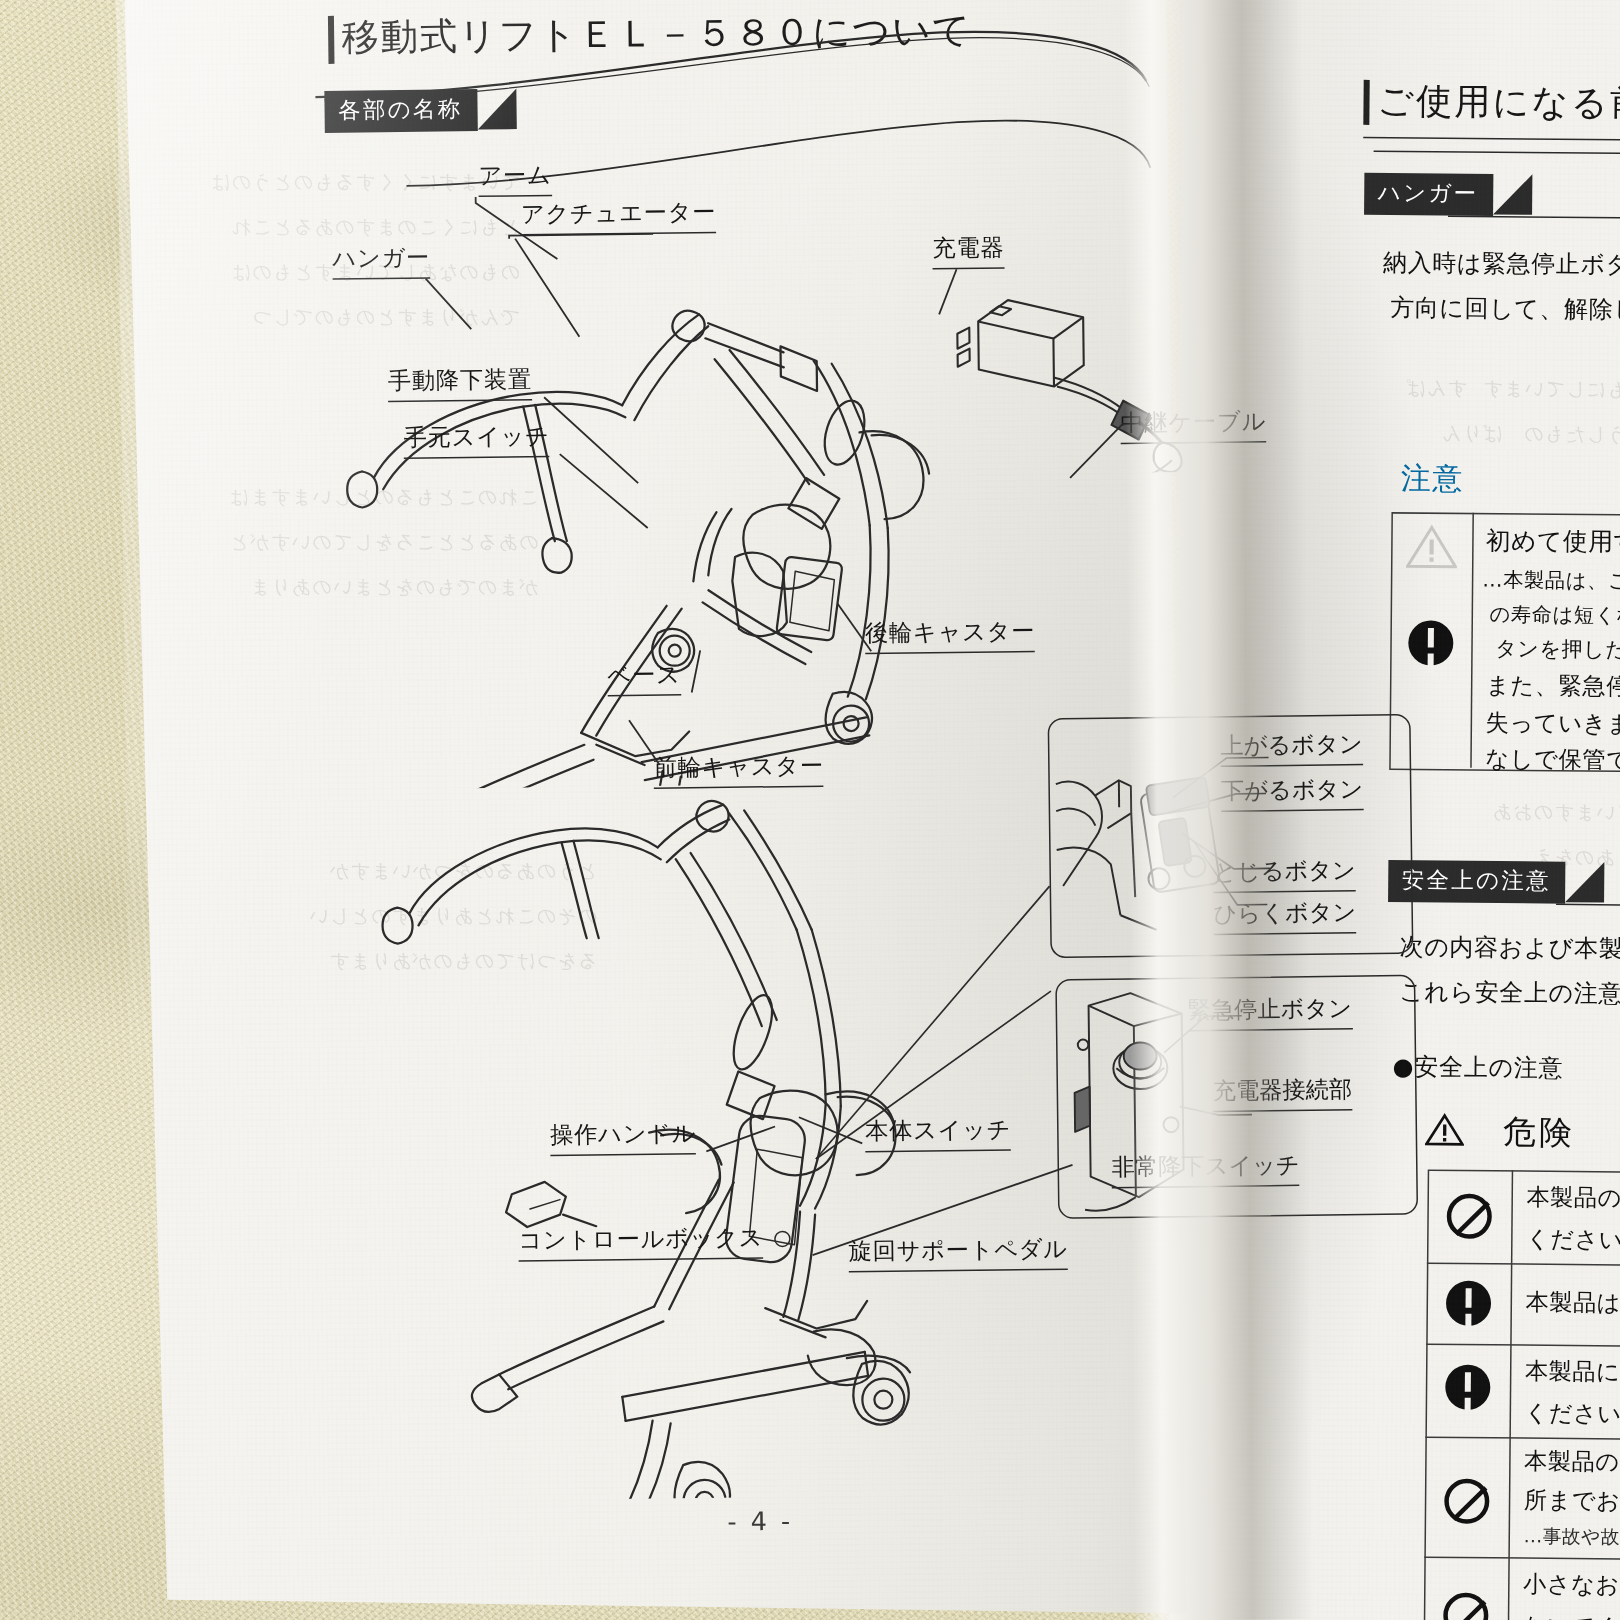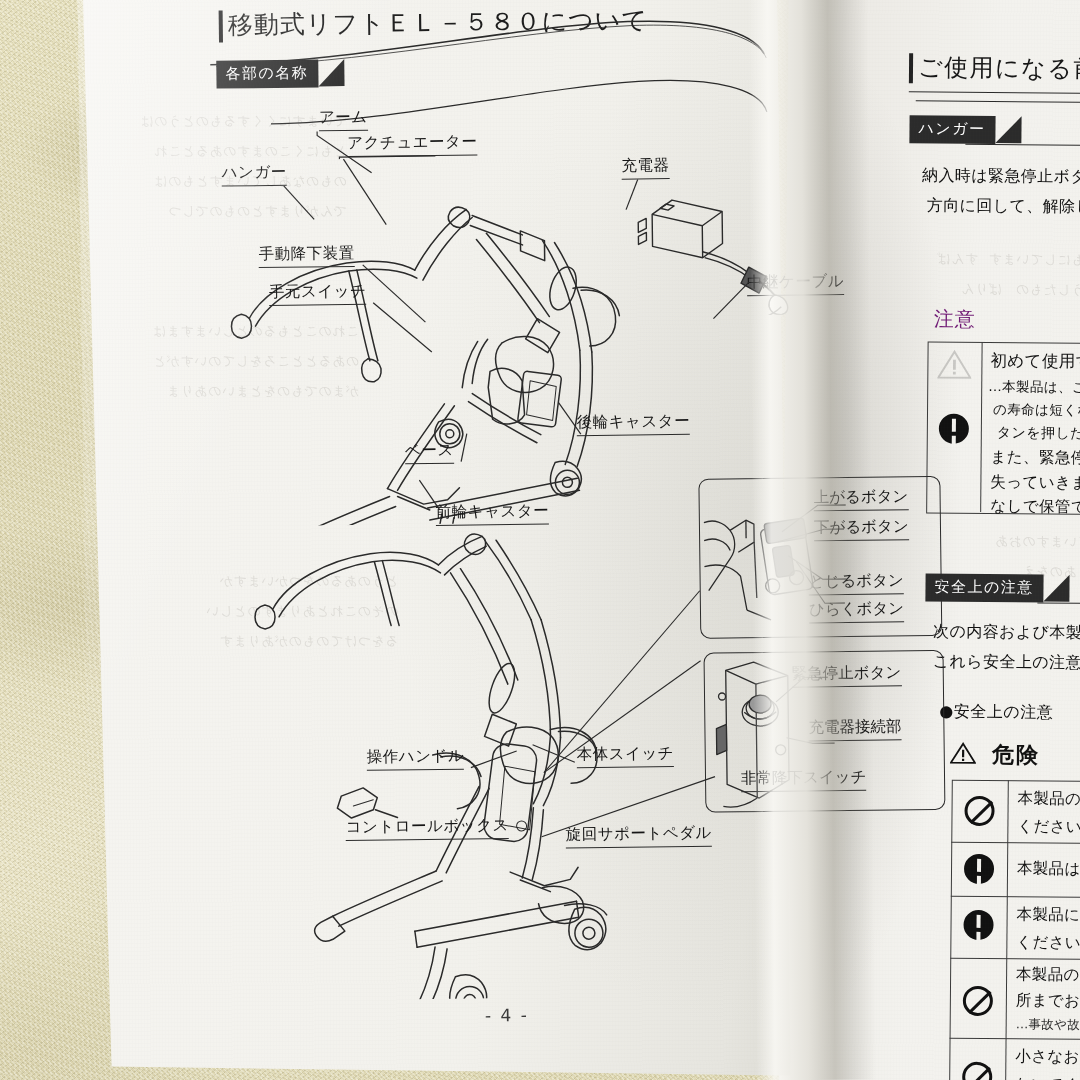--- a/index.html
+++ b/index.html
@@ -117,21 +117,21 @@
 
   .pagenum{position:absolute;left:395px;top:1022px;font-size:17px;color:#3a3a3a;letter-spacing:2px;}
 
   
   .rp{position:absolute;left:700px;top:-10px;width:420px;height:1110px;transform:rotate(0.5deg);}
   .rp-inner{position:absolute;left:0;top:0;width:420px;height:1110px;}
   .r-title{position:absolute;left:130px;top:78px;font-size:24px;color:#161616;letter-spacing:1.5px;white-space:nowrap;}
   .r-title-bar{position:absolute;left:121px;top:80px;width:4px;height:30px;background:#222;}
   .r-rule{position:absolute;background:#2a2a2a;height:1.3px;}
   .r-body{position:absolute;font-size:16px;color:#111;letter-spacing:.4px;white-space:nowrap;}
-  .r-h2{position:absolute;font-size:20px;color:#701a75;letter-spacing:1px;white-space:nowrap;}
+  .r-h2{position:absolute;font-size:20px;color:#0369a1;letter-spacing:1px;white-space:nowrap;}
   .r-bullet{position:absolute;font-size:16px;color:#111;letter-spacing:.5px;white-space:nowrap;}
 
   .tablebox{position:absolute;border:1.3px solid #3a3a3a;}
   .trow{position:absolute;border-bottom:1.3px solid #3a3a3a;}
   .tsep{position:absolute;width:1.3px;background:#3a3a3a;}
   .tcell{position:absolute;font-size:15.5px;color:#111;letter-spacing:.3px;white-space:nowrap;}
   .tcell.small{font-size:12.5px;color:#2a2a2a;}
 
   .icon-prohibit{
     position:absolute;width:30px;height:30px;border-radius:50%;
@@ -204,30 +204,30 @@
 
         <div class="ghost" style="left:210px;top:552px;transform:scaleX(-1);">のすんあしていますのおあ
 かれんかうりあのをえ</div>
 
         <div class="tag" style="left:142px;top:600px;">安全上の注意</div>
         <div class="r-rule" style="left:254px;top:628px;width:168px;"></div>
 
         <div class="r-body" style="left:150px;top:648px;">次の内容および本製品に表示された</div>
         <div class="r-body" style="left:150px;top:678px;">これら安全上の注意以外であっても</div>
 
-        <div class="r-bullet" style="left:146px;top:728px;margin-left:11px;">●安全上の注意</div>
+        <div class="r-bullet" style="left:146px;top:728px;">●安全上の注意</div>
 
         <div class="icon-tri" style="left:168px;top:768px;">
           <svg width="26" height="23" viewBox="0 0 26 23">
               <polygon points="13,2 25,21 1,21" fill="none" stroke="#111" stroke-width="1.8"></polygon>
               <rect x="12" y="8" width="2.2" height="7.5" fill="#111"></rect>
               <rect x="12" y="17" width="2.2" height="2.2" fill="#111"></rect>
             </svg>
         </div>
-        <div class="danger-h" style="left:210px;top:766px;font-weight:bold;">危険</div>
+        <div class="danger-h" style="left:220px;top:766px;">危険</div>
 
         <div class="tablebox" style="left:170px;top:806px;width:262px;height:310px;"></div>
         <div class="tsep" style="left:226px;top:806px;height:310px;"></div>
 
         <div class="trow" style="left:170px;top:806px;width:262px;height:62px;"></div>
         <div class="icon-prohibit" style="left:183px;top:822px;"></div>
         <div class="tcell" style="left:236px;top:814px;">本製品の最大持上げ質</div>
         <div class="tcell" style="left:236px;top:842px;">ください。</div>
 
         <div class="trow" style="left:170px;top:868px;width:262px;height:54px;"></div>

